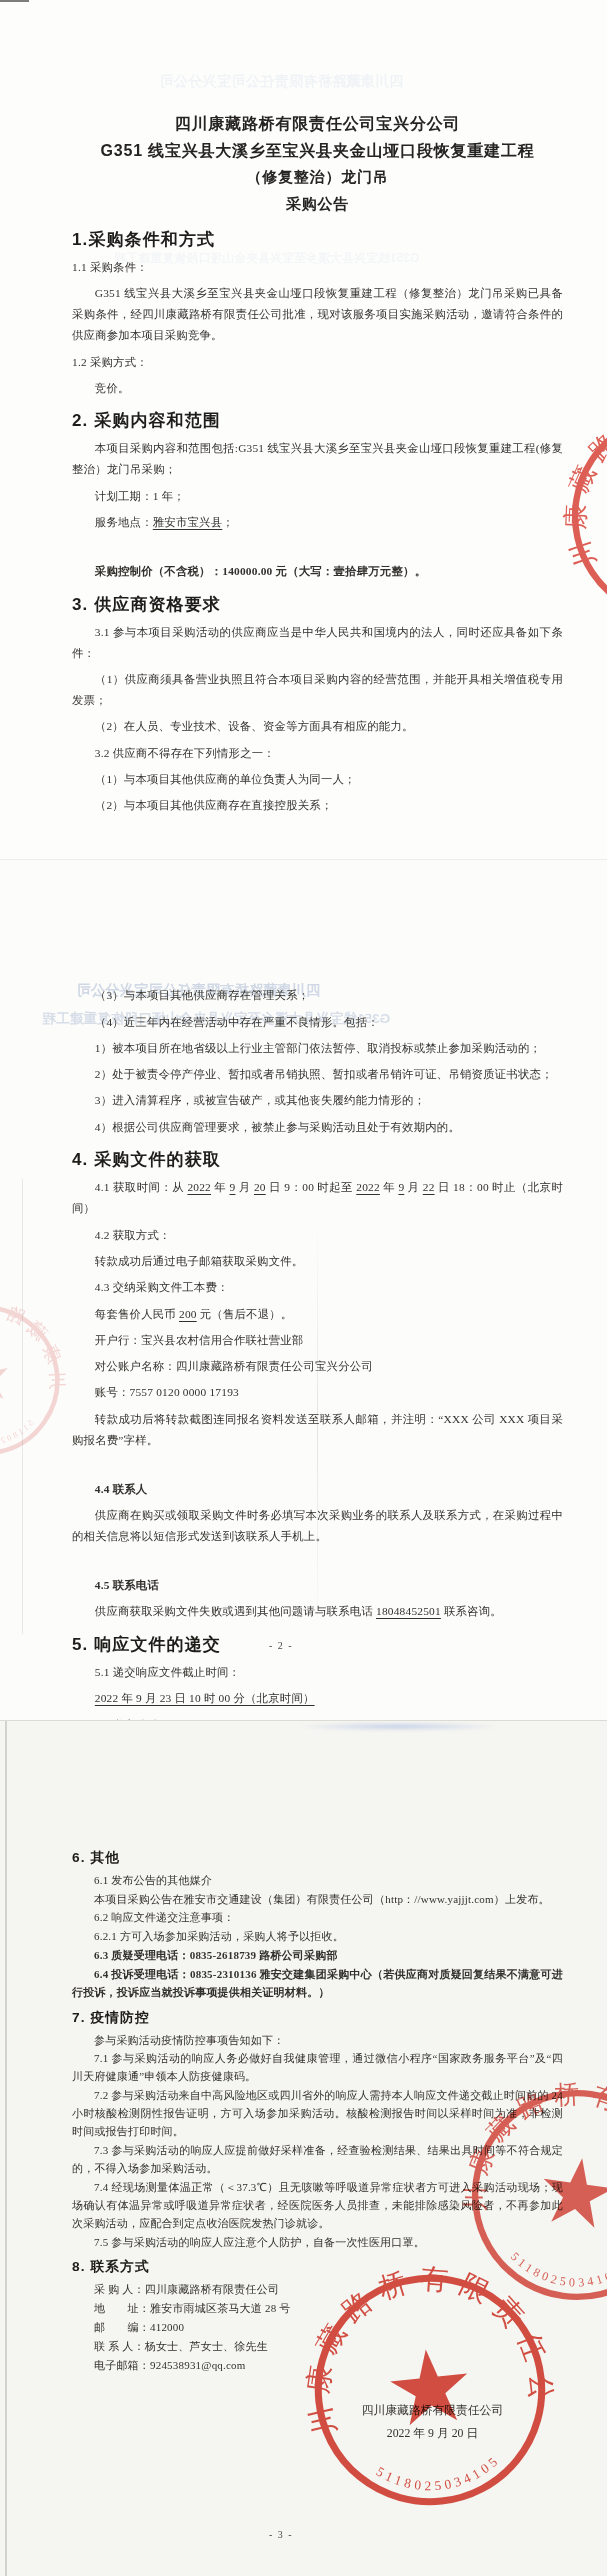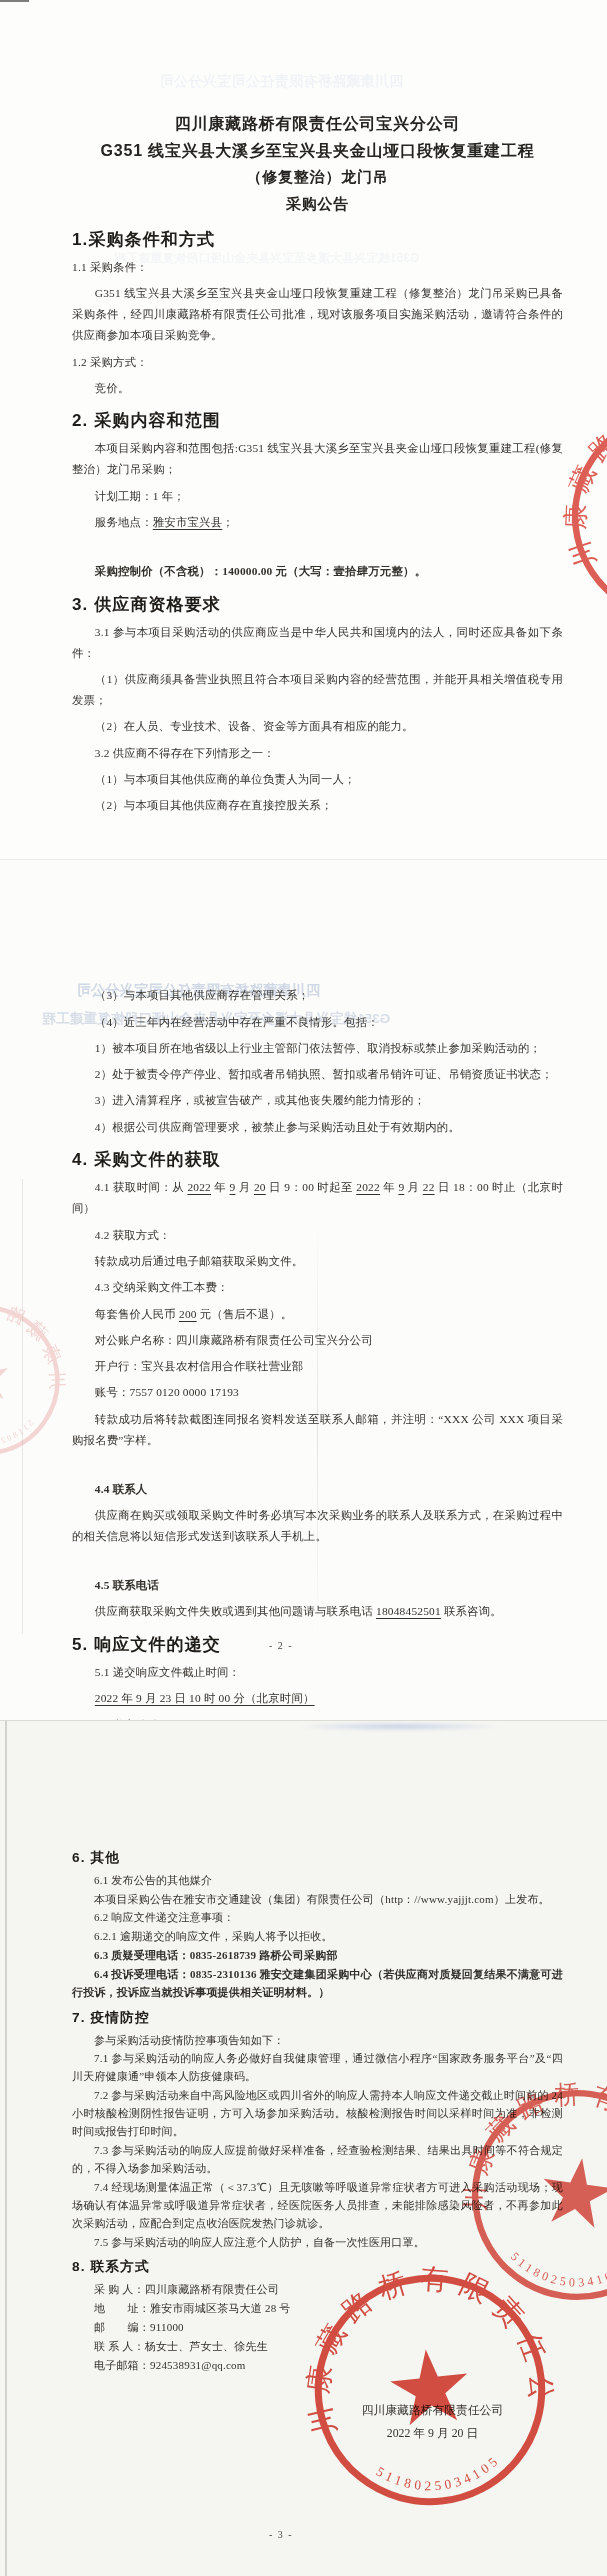--- a/index.html
+++ b/index.html
@@ -145,22 +145,22 @@
         <div class="blk blk-p">1）被本项目所在地省级以上行业主管部门依法暂停、取消投标或禁止参加采购活动的；</div>
         <div class="blk blk-p">2）处于被责令停产停业、暂扣或者吊销执照、暂扣或者吊销许可证、吊销资质证书状态；</div>
         <div class="blk blk-p">3）进入清算程序，或被宣告破产，或其他丧失履约能力情形的；</div>
         <div class="blk blk-p">4）根据公司供应商管理要求，被禁止参与采购活动且处于有效期内的。</div>
         <div class="blk blk-h1">4. 采购文件的获取</div>
         <div class="blk blk-p"><span>4.1 获取时间：从 </span><span class="u">2022</span><span> 年 </span><span class="u">9</span><span> 月 </span><span class="u">20</span><span> 日 9：00 时起至 </span><span class="u">2022</span><span> 年 </span><span class="u">9</span><span> 月 </span><span class="u">22</span><span> 日 18：00 时止（北京时间）</span></div>
         <div class="blk blk-sub">4.2 获取方式：</div>
         <div class="blk blk-p">转款成功后通过电子邮箱获取采购文件。</div>
         <div class="blk blk-sub">4.3 交纳采购文件工本费：</div>
         <div class="blk blk-p"><span>每套售价人民币 </span><span class="u">200</span><span> 元（售后不退）。</span></div>
+        <div class="blk blk-p">开户行：宝兴县农村信用合作联社营业部</div>
         <div class="blk blk-p">对公账户名称：四川康藏路桥有限责任公司宝兴分公司</div>
-        <div class="blk blk-p">开户行：宝兴县农村信用合作联社营业部</div>
         <div class="blk blk-p">账号：7557 0120 0000 17193</div>
         <div class="blk blk-p">转款成功后将转款截图连同报名资料发送至联系人邮箱，并注明：“XXX 公司 XXX 项目采购报名费”字样。</div>
         <div class="blk blk-sub bold">4.4 联系人</div>
         <div class="blk blk-p">供应商在购买或领取采购文件时务必填写本次采购业务的联系人及联系方式，在采购过程中的相关信息将以短信形式发送到该联系人手机上。</div>
         <div class="blk blk-sub bold">4.5 联系电话</div>
         <div class="blk blk-p"><span>供应商获取采购文件失败或遇到其他问题请与联系电话 </span><span class="u">18048452501</span><span> 联系咨询。</span></div>
         <div class="blk blk-h1">5. 响应文件的递交</div>
         <div class="blk blk-sub">5.1 递交响应文件截止时间：</div>
         <div class="blk blk-p"><span class="u">2022 年 9 月 23 日 10 时 00 分（北京时间）</span></div>
         <div class="blk blk-sub">5.2 递交地址</div>
@@ -175,34 +175,34 @@
 <div class="page tight" id="page3">
   <div class="smudge"></div>
   <div class="edge-line-p3"></div>
   <div class="bleed" id="bleed-p3-a">采购公告</div>
   <div class="content">
     <div>
         <div class="blk blk-h1">6. 其他</div>
         <div class="blk blk-sub">6.1 发布公告的其他媒介</div>
         <div class="blk blk-p">本项目采购公告在雅安市交通建设（集团）有限责任公司（http：//www.yajjjt.com）上发布。</div>
         <div class="blk blk-sub">6.2 响应文件递交注意事项：</div>
-        <div class="blk blk-p">6.2.1 逾期递交的响应文件，采购人将予以拒收。</div>
+        <div class="blk blk-p">6.2.1 方可入场参加采购活动，采购人将予以拒收。</div>
         <div class="blk blk-p bold">6.3 质疑受理电话：0835-2618739 路桥公司采购部</div>
         <div class="blk blk-p bold">6.4 投诉受理电话：0835-2310136 雅安交建集团采购中心（若供应商对质疑回复结果不满意可进行投诉，投诉应当就投诉事项提供相关证明材料。）</div>
         <div class="blk blk-h1">7. 疫情防控</div>
         <div class="blk blk-p">参与采购活动疫情防控事项告知如下：</div>
         <div class="blk blk-p">7.1 参与采购活动的响应人务必做好自我健康管理，通过微信小程序“国家政务服务平台”及“四川天府健康通”申领本人防疫健康码。</div>
         <div class="blk blk-p">7.2 参与采购活动来自中高风险地区或四川省外的响应人需持本人响应文件递交截止时间前的 24 小时核酸检测阴性报告证明，方可入场参加采购活动。核酸检测报告时间以采样时间为准，非检测时间或报告打印时间。</div>
         <div class="blk blk-p">7.3 参与采购活动的响应人应提前做好采样准备，经查验检测结果、结果出具时间等不符合规定的，不得入场参加采购活动。</div>
         <div class="blk blk-p">7.4 经现场测量体温正常（＜37.3℃）且无咳嗽等呼吸道异常症状者方可进入采购活动现场；现场确认有体温异常或呼吸道异常症状者，经医院医务人员排查，未能排除感染风险者，不再参加此次采购活动，应配合到定点收治医院发热门诊就诊。</div>
         <div class="blk blk-p">7.5 参与采购活动的响应人应注意个人防护，自备一次性医用口罩。</div>
         <div class="blk blk-h1">8. 联系方式</div>
         <div class="blk blk-p">采 购 人：四川康藏路桥有限责任公司</div>
         <div class="blk blk-p">地　　址：雅安市雨城区茶马大道 28 号</div>
-        <div class="blk blk-p">邮　　编：911000</div>
+        <div class="blk blk-p">邮　　编：412000</div>
         <div class="blk blk-p">联 系 人：杨女士、芦女士、徐先生</div>
         <div class="blk blk-p">电子邮箱：924538931@qq.com</div>
       </div>
   </div>
   <div class="signature">
     <div class="sig-line">四川康藏路桥有限责任公司</div>
     <div class="sig-line">2022 年 9 月 20 日</div>
   </div>
   <svg class="seal" id="seal-edge-right-mid" viewBox="-160 -160 320 320" width="228" height="228">
       <use href="#sealG"></use>

